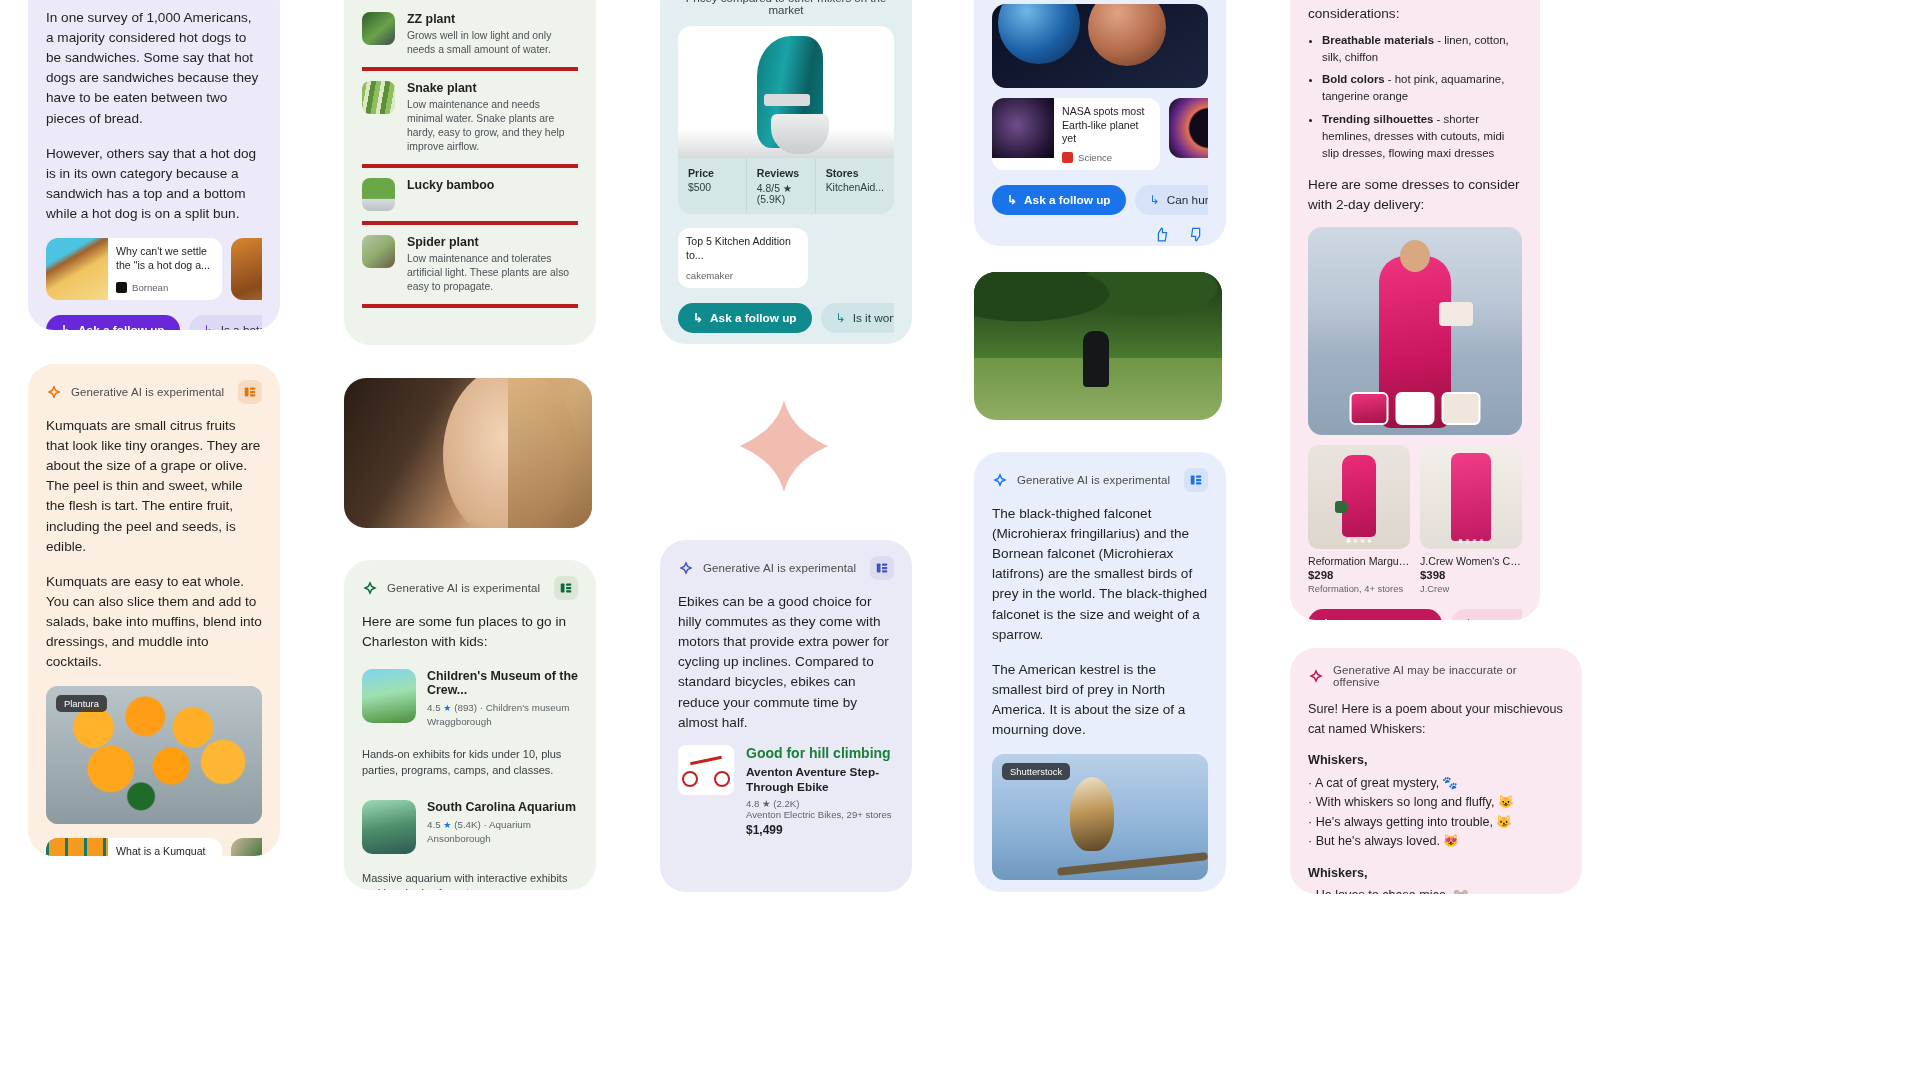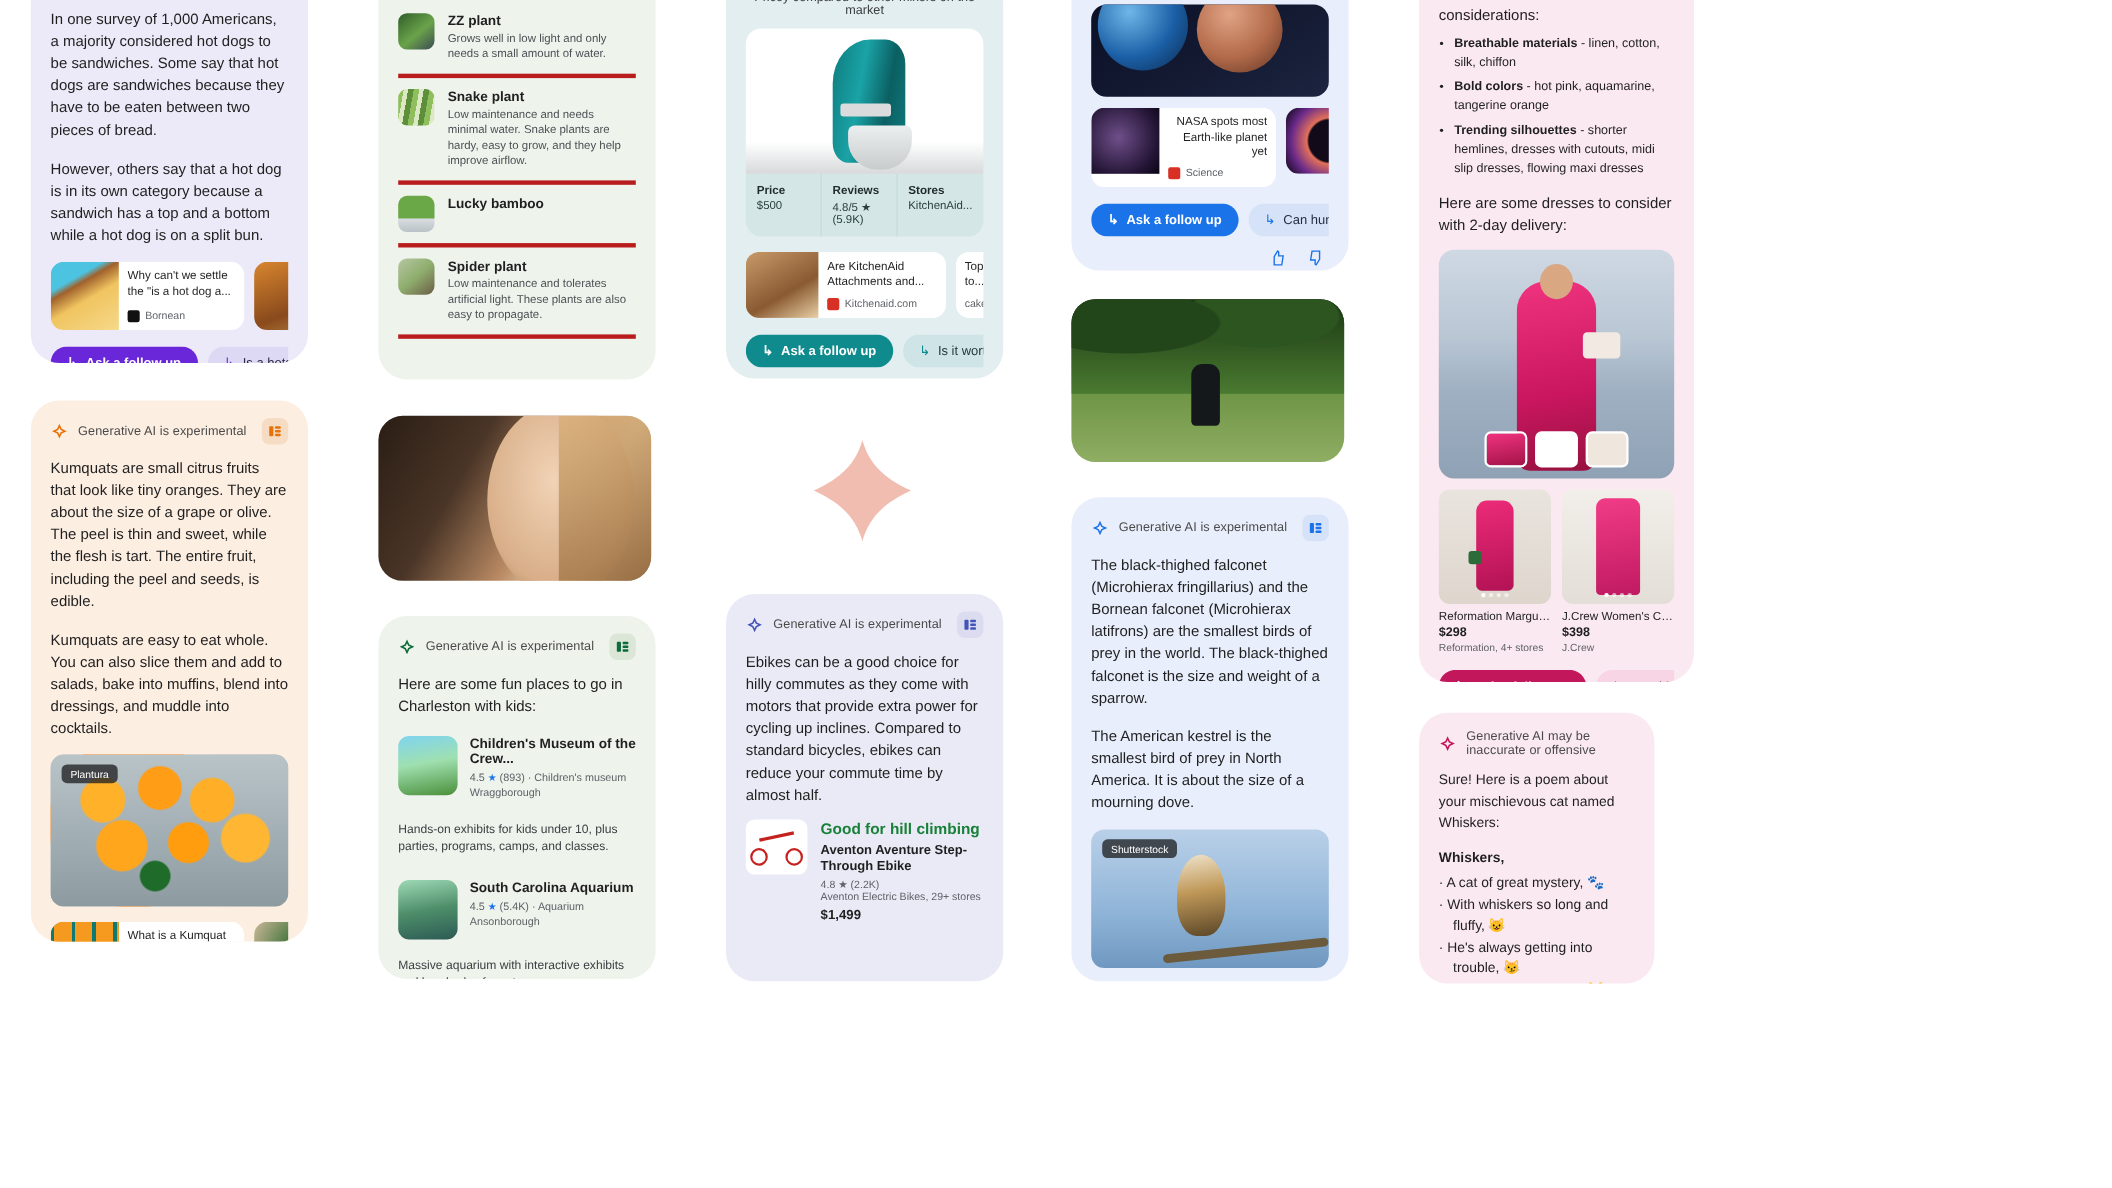--- a/index.html
+++ b/index.html
@@ -320,30 +320,20 @@
         <div class="speccell">
           <div class="speclabel">Reviews</div>
           <div class="specval">4.8/5 ★ (5.9K)</div>
         </div>
         <div class="speccell">
           <div class="speclabel">Stores</div>
           <div class="specval">KitchenAid...</div>
         </div>
       </div>
       <div class="srcrow">
-        <div class="srccard" style="width:182px;height:60px;">
-          <div class="srcthumb" style="width:66px;height:60px;background:linear-gradient(150deg,#c79a6a,#8a5a32 60%,#e8cfa5);"></div>
-          <div class="srcbody">
-            <div class="srctitle">Are KitchenAid Attachments and...</div>
-            <div class="srcsrc">
-              <span class="favi" style="background:#d93025;"></span>
-              <span>Kitchenaid.com</span>
-            </div>
-          </div>
-        </div>
         <div class="srccard" style="width:130px;height:60px;">
           <div class="srcbody" style="padding:7px 8px;">
             <div class="srctitle">Top 5 Kitchen Addition to...</div>
             <div class="srcsrc">
               <span>cakemaker</span>
             </div>
           </div>
         </div>
       </div>
       <div class="chiprow">
@@ -407,21 +397,21 @@
   <div class="card" style="left:974px; top:-96px; width:252px; height:342px; background:#e8eefb;">
     <div class="pad" style="padding-top:100px;">
       <div style="height:84px;border-radius:14px;overflow:hidden;position:relative;
                   background:linear-gradient(150deg,#0a1026,#141b33 60%,#1d2440);">
         <div style="position:absolute;left:6px;top:-22px;width:82px;height:82px;border-radius:50%;
                     background:radial-gradient(circle at 35% 35%,#6fb7e8,#1b5fa6 55%,#0c2a4e 100%);"></div>
         <div style="position:absolute;left:96px;top:-16px;width:78px;height:78px;border-radius:50%;
                     background:radial-gradient(circle at 38% 32%,#e0a384,#b26a4a 55%,#5d3322 100%);"></div>
       </div>
       <div class="srcrow" style="margin-top:10px;">
-        <div class="srccard" style="width:168px;height:72px;text-align:right;">
+        <div class="srccard" style="width:168px;height:72px;">
           <div class="srcthumb" style="width:62px;height:60px;background:radial-gradient(circle at 40% 45%,#6f4f8a,#241536 70%,#0a0614);"></div>
           <div class="srcbody">
             <div class="srctitle">NASA spots most Earth-like planet yet</div>
             <div class="srcsrc">
               <span class="favi" style="background:#d93025;"></span>
               <span>Science</span>
             </div>
           </div>
         </div>
         <div class="srccard" style="width:80px;height:60px;">
@@ -559,21 +549,21 @@
         </div>
         <div class="chip" style="background:#f7d5e4;color:#44213a;">
           <span class="arr" style="color:#c2185b;">↳</span>
           <span>Matching accessories</span>
         </div>
       </div>
 
     </div>
   </div>
 
-  <div class="card" style="left:1290px; top:648px; width:214px; height:246px; background:#fbe9f1;">
+  <div class="card" style="left:1290px; top:648px; width:292px; height:246px; background:#fbe9f1;">
     <div class="pad">
       <div class="aihdr">
         <div class="aihdr-l">
           <svg class="spark" viewBox="0 0 24 24">
               <path d="M12 2l3.2 6.8L22 12l-6.8 3.2L12 22l-3.2-6.8L2 12l6.8-3.2z" fill="#c2185b"></path>
               <path d="M12 7l1.6 3.4L17 12l-3.4 1.6L12 17l-1.6-3.4L7 12l3.4-1.6z" fill="#fbe9f1"></path>
             </svg>
           <span class="aihdr-t">Generative AI may be inaccurate or offensive</span>
         </div>
       </div>

